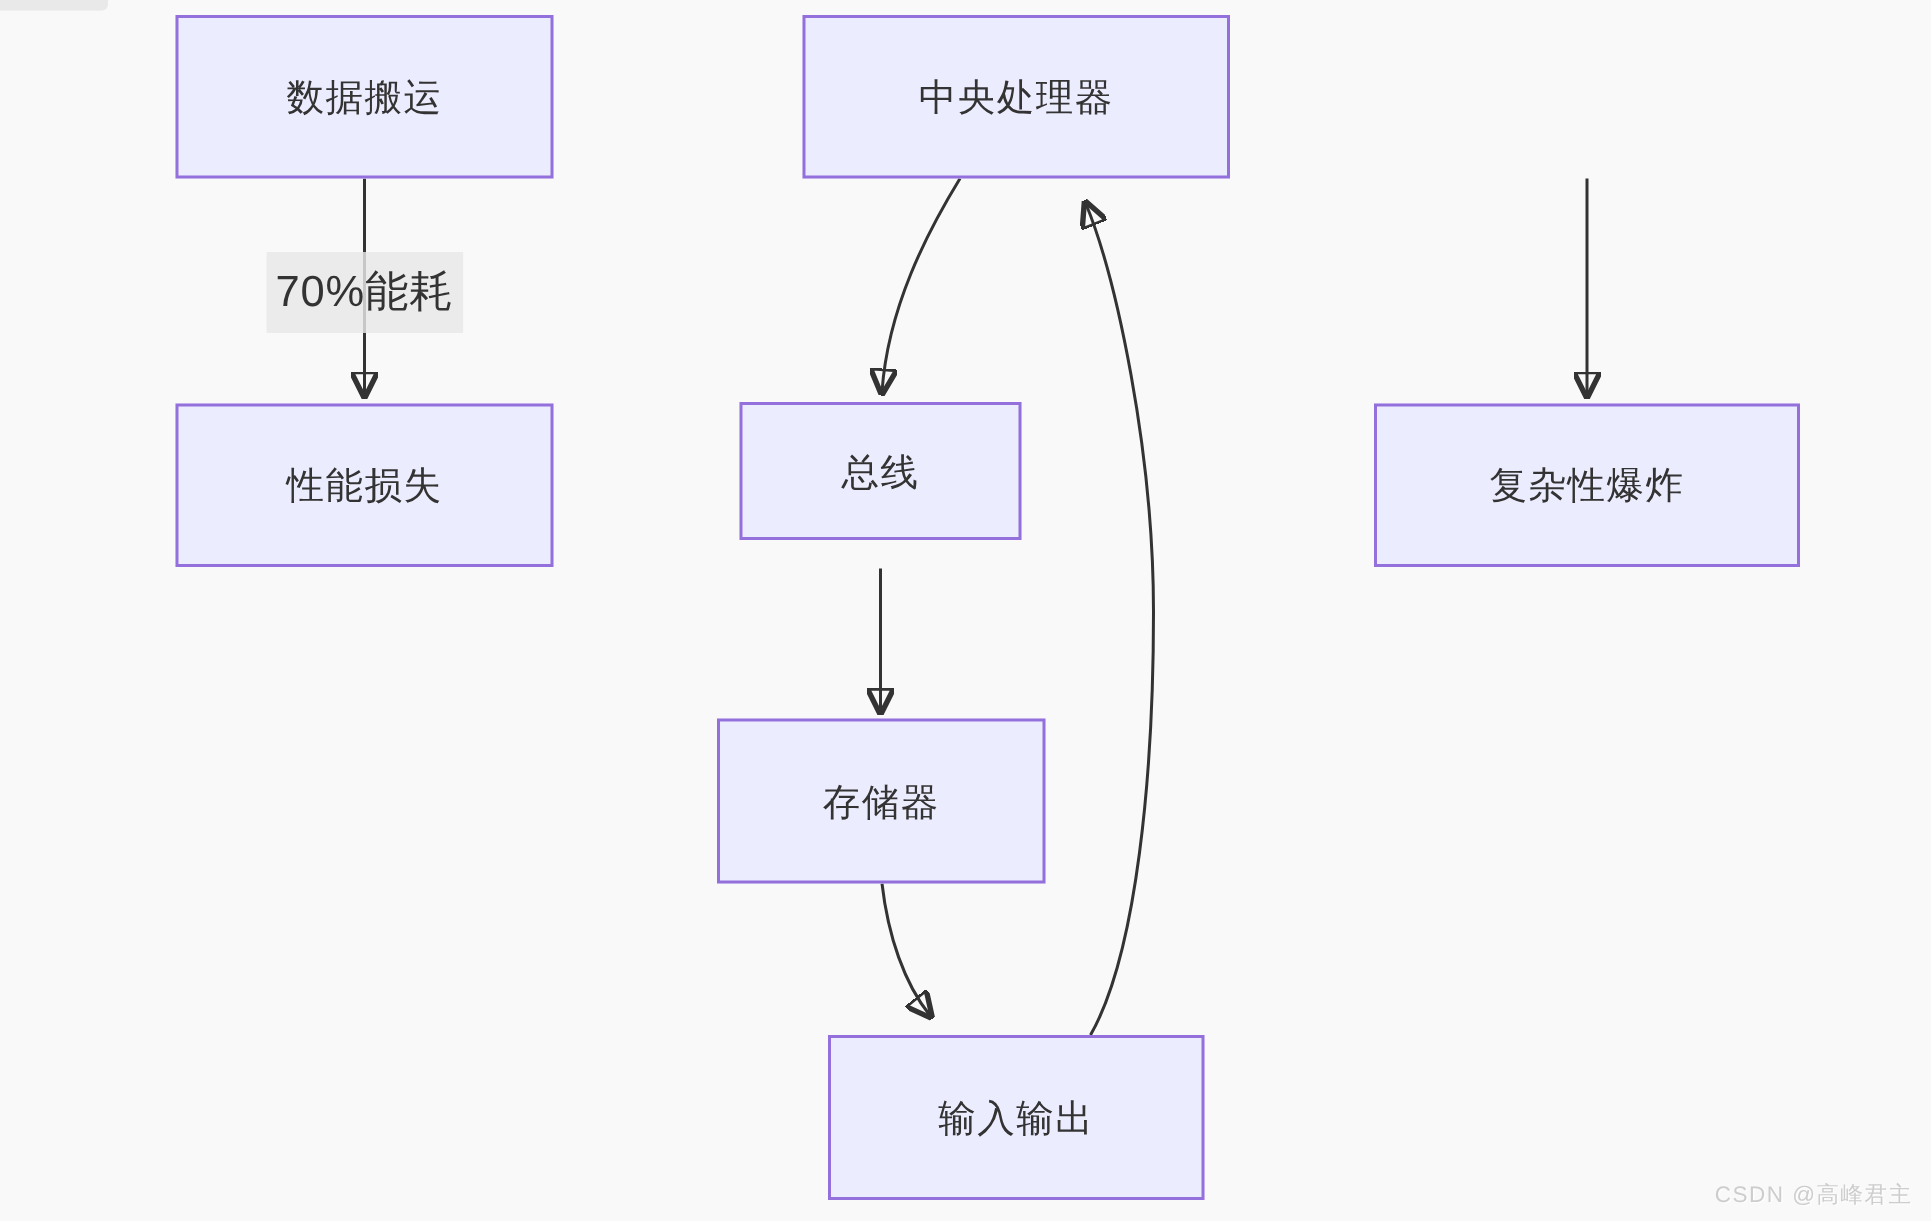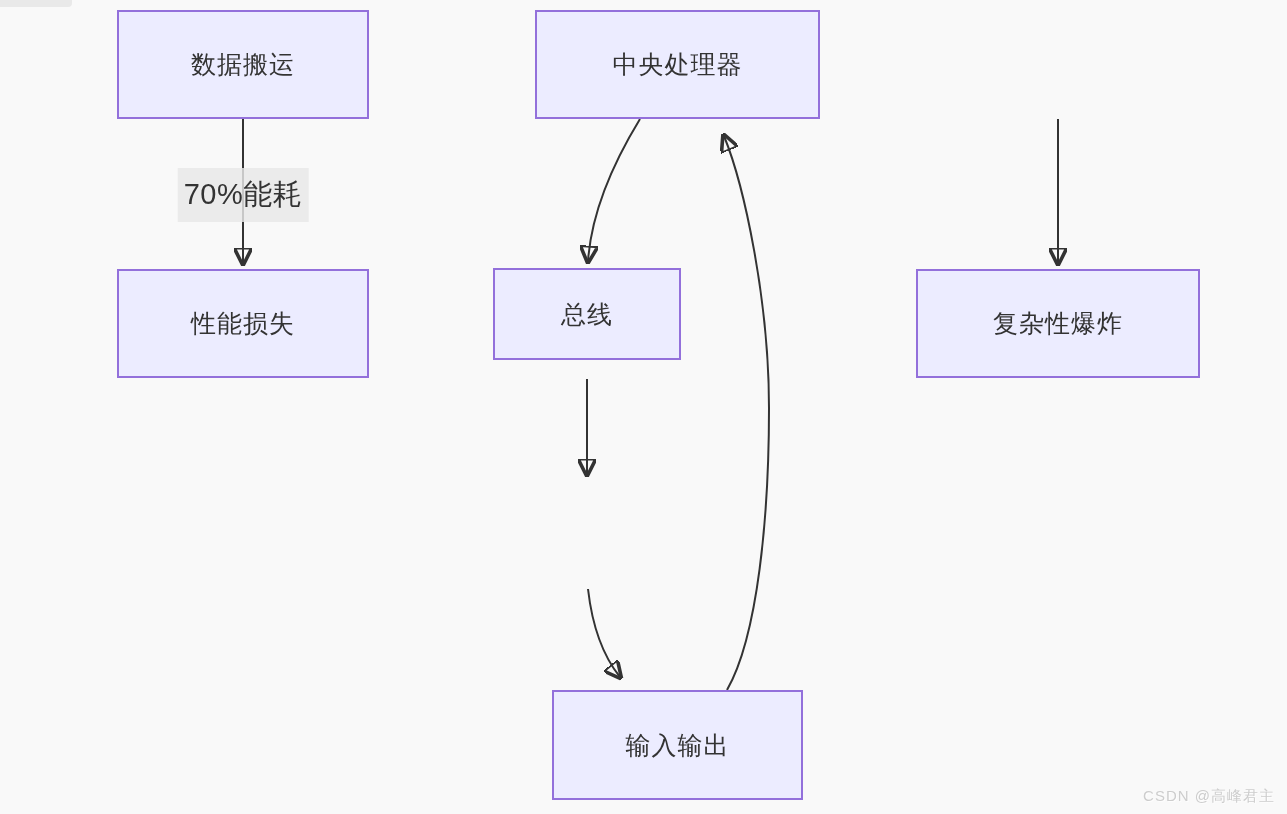--- a/index.html
+++ b/index.html
@@ -104,20 +104,23 @@
   </div>
 
   <div class="node" style="left:535px; top:10px; width:285px; height:109px;">
     <span>中央处理器</span>
   </div>
 
   <div class="node" style="left:493px; top:268px; width:188px; height:92px;">
     <span>总线</span>
   </div>
 
+  <div class="node" style="left:478px; top:479px; width:219px; height:110px;">
+    <span>存储器</span>
+  </div>
 
   <div class="node" style="left:552px; top:690px; width:251px; height:110px;">
     <span>输入输出</span>
   </div>
 
 
   <div class="node" style="left:916px; top:269px; width:284px; height:109px;">
     <span>复杂性爆炸</span>
   </div>
 

